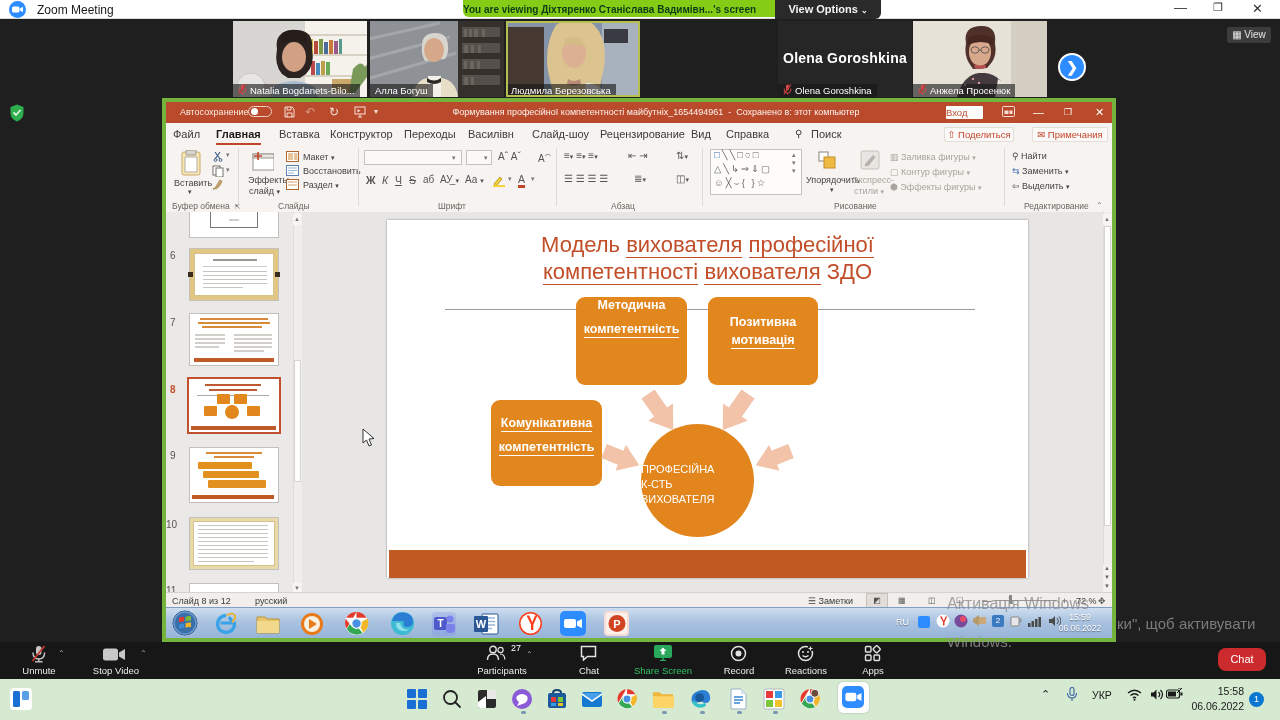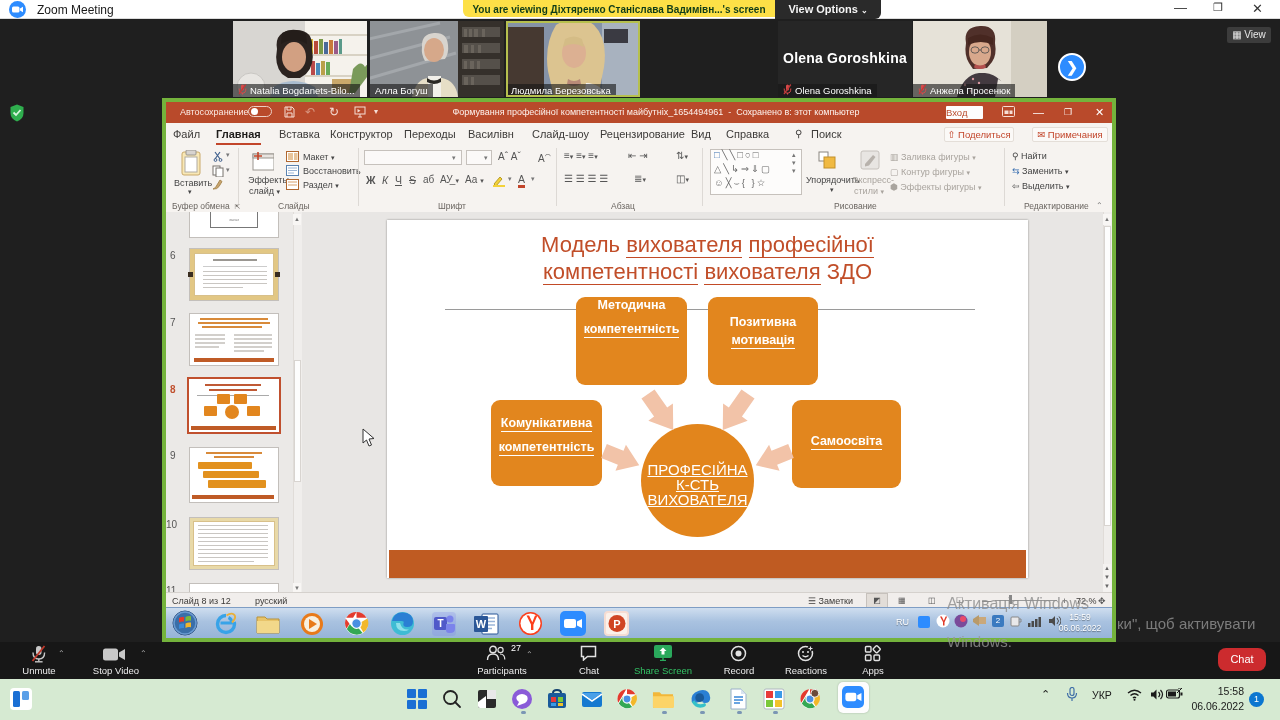--- a/index.html
+++ b/index.html
@@ -2,21 +2,21 @@
 <html><head><meta charset="utf-8">
 <style>
 *{margin:0;padding:0;box-sizing:border-box;}
 html,body{width:1280px;height:720px;overflow:hidden;background:#1f1f1f;}
 body{font-family:"Liberation Sans",sans-serif;}
 #s{position:relative;width:1280px;height:720px;background:#1f1f1f;overflow:hidden;}
 .abs{position:absolute;}
 
 #topbar{position:absolute;left:0;top:0;width:1280px;height:19px;background:#fff;border-bottom:1px solid #dcdcdc;}
 #zmtitle{position:absolute;left:37px;top:3px;font-size:12px;color:#1a1a1a;}
-#banner{position:absolute;left:463px;top:0;width:312px;height:17px;background:#fde047;color:#0e3b18;font-size:10px;font-weight:bold;text-align:center;line-height:19px;border-bottom-left-radius:6px;}
+#banner{position:absolute;left:463px;top:0;width:312px;height:17px;background:#84cc16;color:#0e3b18;font-size:10px;font-weight:bold;text-align:left;line-height:19px;border-bottom-left-radius:6px;}
 #vopts{position:absolute;left:775px;top:0;width:106px;height:19px;background:#2a2a2a;color:#f5f5f5;font-size:11px;font-weight:bold;text-align:center;line-height:18px;border-bottom-right-radius:6px;}
 .wctl{position:absolute;top:2px;font-size:13px;color:#333;font-weight:normal;}
 
 .tile{position:absolute;top:21px;width:134px;height:76px;background:#262626;overflow:hidden;}
 .vlabel{position:absolute;left:0;bottom:0;height:13px;background:rgba(22,22,22,0.62);color:#fff;font-size:9.5px;line-height:13px;padding:0 5px;white-space:nowrap;}
 .bigname{position:absolute;width:100%;top:50%;margin-top:-9px;text-align:center;color:#fff;font-size:14px;font-weight:bold;letter-spacing:.2px;}
 .micico{display:inline-block;vertical-align:-1px;margin-right:3px;}
 #nextbtn{position:absolute;left:1058px;top:53px;width:28px;height:28px;border-radius:50%;background:#2d8cff;border:2px solid #fff;color:#fff;text-align:center;line-height:24px;font-size:14px;font-weight:bold;}
 #viewbtn{position:absolute;left:1227px;top:27px;width:44px;height:16px;background:#3c3c3c;border-radius:2px;color:#e8e8e8;font-size:10px;line-height:16px;text-align:center;}
 
@@ -49,21 +49,21 @@
 .t11{position:absolute;top:9px;width:22px;height:22px;}
 
 .wm{position:absolute;color:rgba(150,150,150,0.78);font-size:15px;}
 
 .txl{position:absolute;left:8px;width:64px;height:1px;background:#c9c6c2;}
 .txc{position:absolute;width:30px;height:1.5px;background:#d2cfcb;}
 #stitle{position:absolute;left:0;top:11px;width:100%;text-align:center;font-size:22px;line-height:27px;color:#c14e29;}
 #stitle u{text-decoration:none;border-bottom:1.5px solid #c24a26;}
 .obox{position:absolute;background:#e2861e;border-radius:9px;color:#fff;font-weight:bold;font-size:12.5px;text-align:center;}
 .obox u{text-decoration:none;border-bottom:1.5px solid #fff;padding-bottom:1px;}
-#scircle{position:absolute;left:254px;top:204px;width:113px;height:113px;border-radius:50%;background:#e2851c;color:#fff;font-size:15px;text-align:center;padding-top:38px;line-height:15px;text-decoration:underline;}
+#scircle{position:absolute;left:254px;top:204px;width:113px;height:113px;border-radius:50%;background:#e2851c;color:#fff;font-size:11px;padding-top:38px;line-height:15px;}
 </style></head>
 <body>
 <div id="s">
 
 <div id="topbar">
 <svg class="abs" style="left:9px;top:1px" width="17" height="17" viewBox="0 0 17 17">
         <circle cx="8.5" cy="8.5" r="8.5" fill="#2d8cff"></circle>
         <rect x="3" y="5.5" width="7.5" height="6" rx="1.5" fill="#fff"></rect>
         <path d="M11 7.5 L14 5.8 V11.2 L11 9.5 Z" fill="#fff"></path>
       </svg>
@@ -464,23 +464,20 @@
             <div style="margin-top:10px"><u>компетентність</u></div>
           </div>
       <div class="obox" style="left:321px;top:77px;width:110px;height:88px">
             <div style="margin-top:18px">Позитивна</div>
             <div style="margin-top:4px"><u>мотивація</u></div>
           </div>
       <div class="obox" style="left:104px;top:180px;width:111px;height:86px">
             <div style="margin-top:16px"><u>Комунікативна</u></div>
             <div style="margin-top:10px"><u>компетентність</u></div>
           </div>
-      <div class="obox" style="left:405px;top:180px;width:109px;height:88px">
-            <div style="margin-top:34px"><u>Самоосвіта</u></div>
-          </div>
       <div id="scircle">ПРОФЕСІЙНА<br>К-СТЬ<br>ВИХОВАТЕЛЯ</div>
       <svg class="abs" style="left:0;top:0" width="641" height="358" viewBox="0 0 641 358">
         <g fill="#f2c3a8">
         <path d="M0 -8 H22 V-15 L44 0 L22 15 V8 H0 Z" transform="translate(261,174) rotate(55)"></path>
         <path d="M0 -8 H22 V-15 L44 0 L22 15 V8 H0 Z" transform="translate(361,174) rotate(125)"></path>
         <path d="M0 -7.5 H18 V-14 L38 0 L18 14 V7.5 H0 Z" transform="translate(217,231) rotate(22)"></path>
         <path d="M0 -7.5 H18 V-14 L38 0 L18 14 V7.5 H0 Z" transform="translate(404,231) rotate(158)"></path>
         </g>
       </svg>
       <div style="position:absolute;left:2px;top:330px;width:637px;height:28px;background:#bf5b22"></div>

